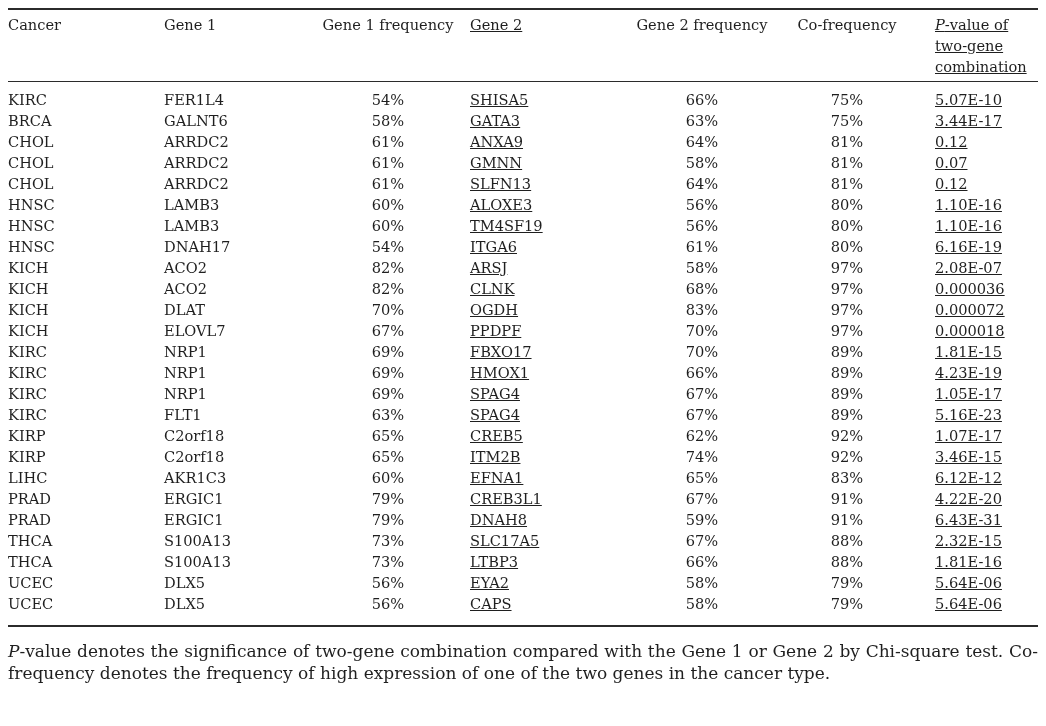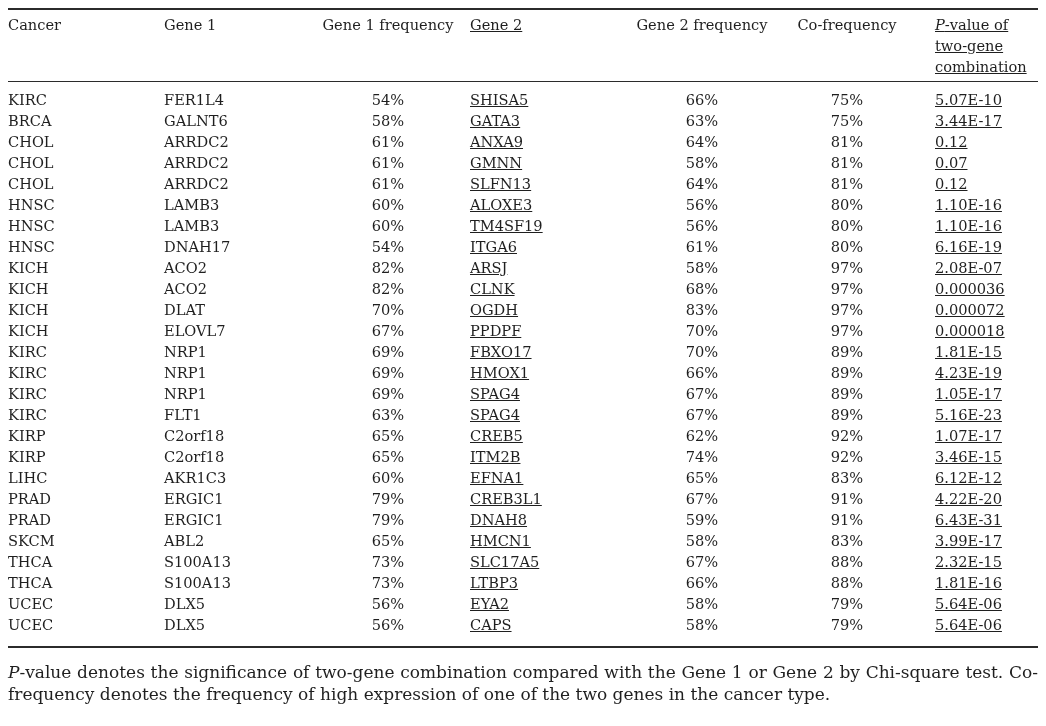--- a/index.html
+++ b/index.html
@@ -279,29 +279,20 @@
         <tr>
           <td class="col0">PRAD</td>
           <td class="col1">ERGIC1</td>
           <td class="col2">79%</td>
           <td class="col3">DNAH8</td>
           <td class="col4">59%</td>
           <td class="col5">91%</td>
           <td class="col6">6.43E-31</td>
         </tr>
         <tr>
-          <td class="col0">SKCM</td>
-          <td class="col1">ABL2</td>
-          <td class="col2">65%</td>
-          <td class="col3">HMCN1</td>
-          <td class="col4">58%</td>
-          <td class="col5">83%</td>
-          <td class="col6">3.99E-17</td>
-        </tr>
-        <tr>
           <td class="col0">THCA</td>
           <td class="col1">S100A13</td>
           <td class="col2">73%</td>
           <td class="col3">SLC17A5</td>
           <td class="col4">67%</td>
           <td class="col5">88%</td>
           <td class="col6">2.32E-15</td>
         </tr>
         <tr>
           <td class="col0">THCA</td>

